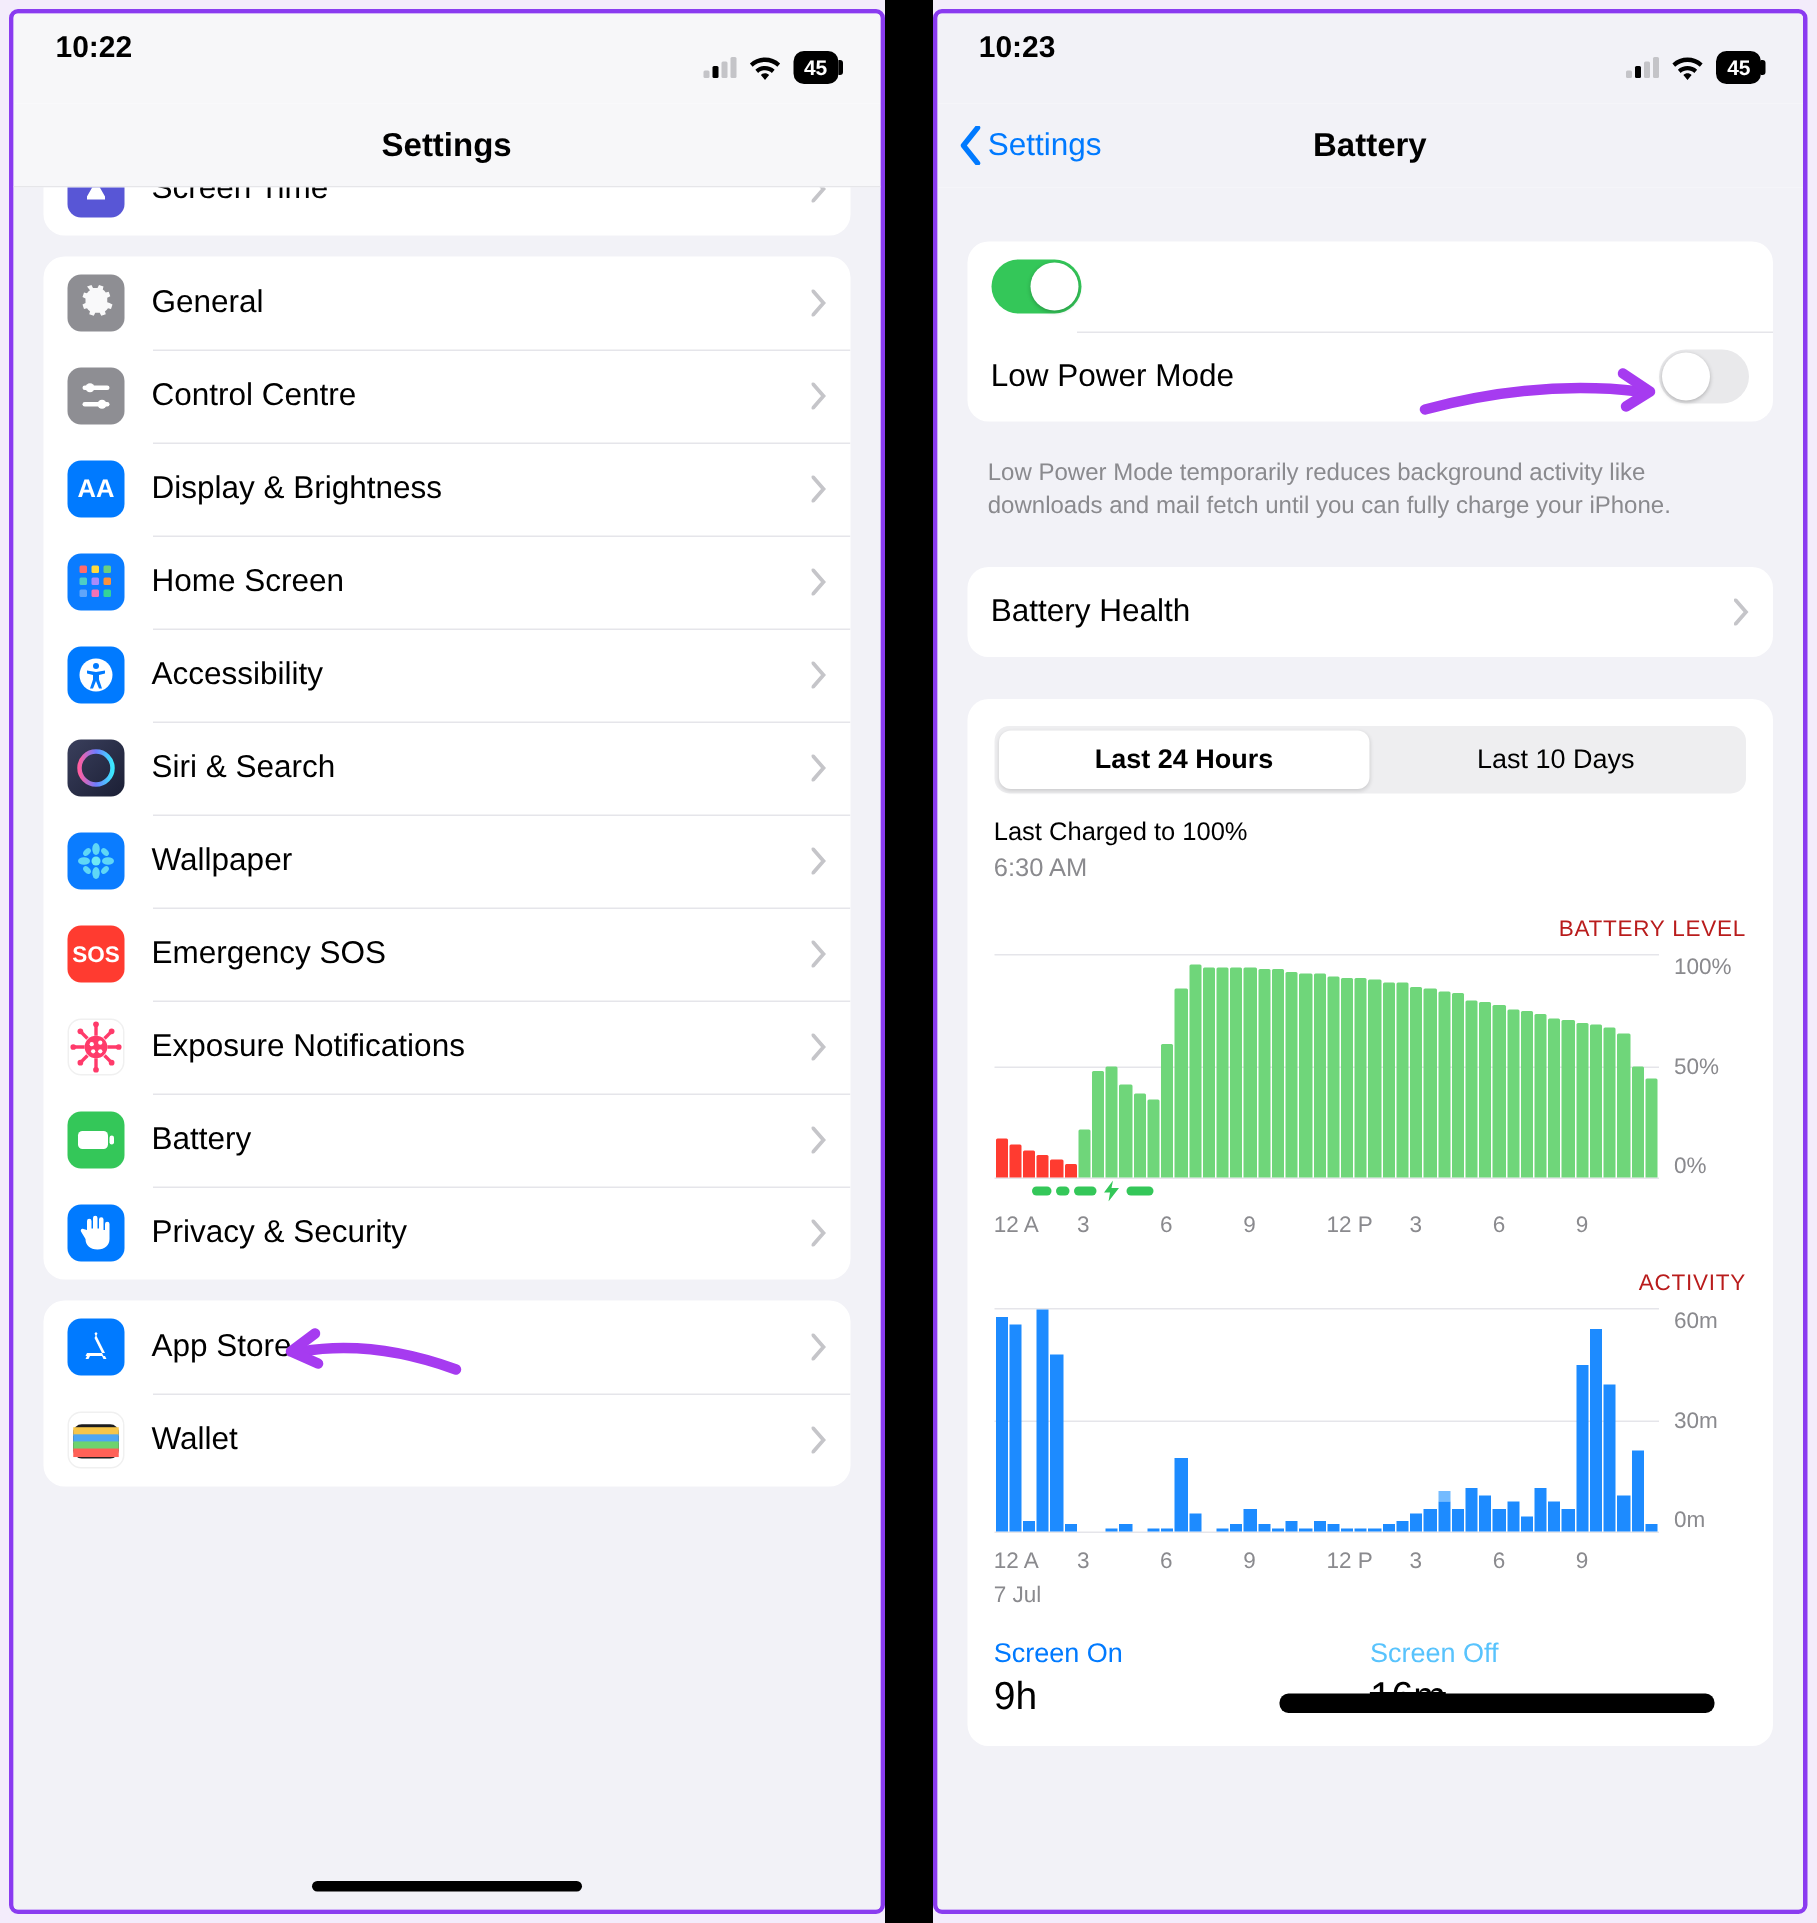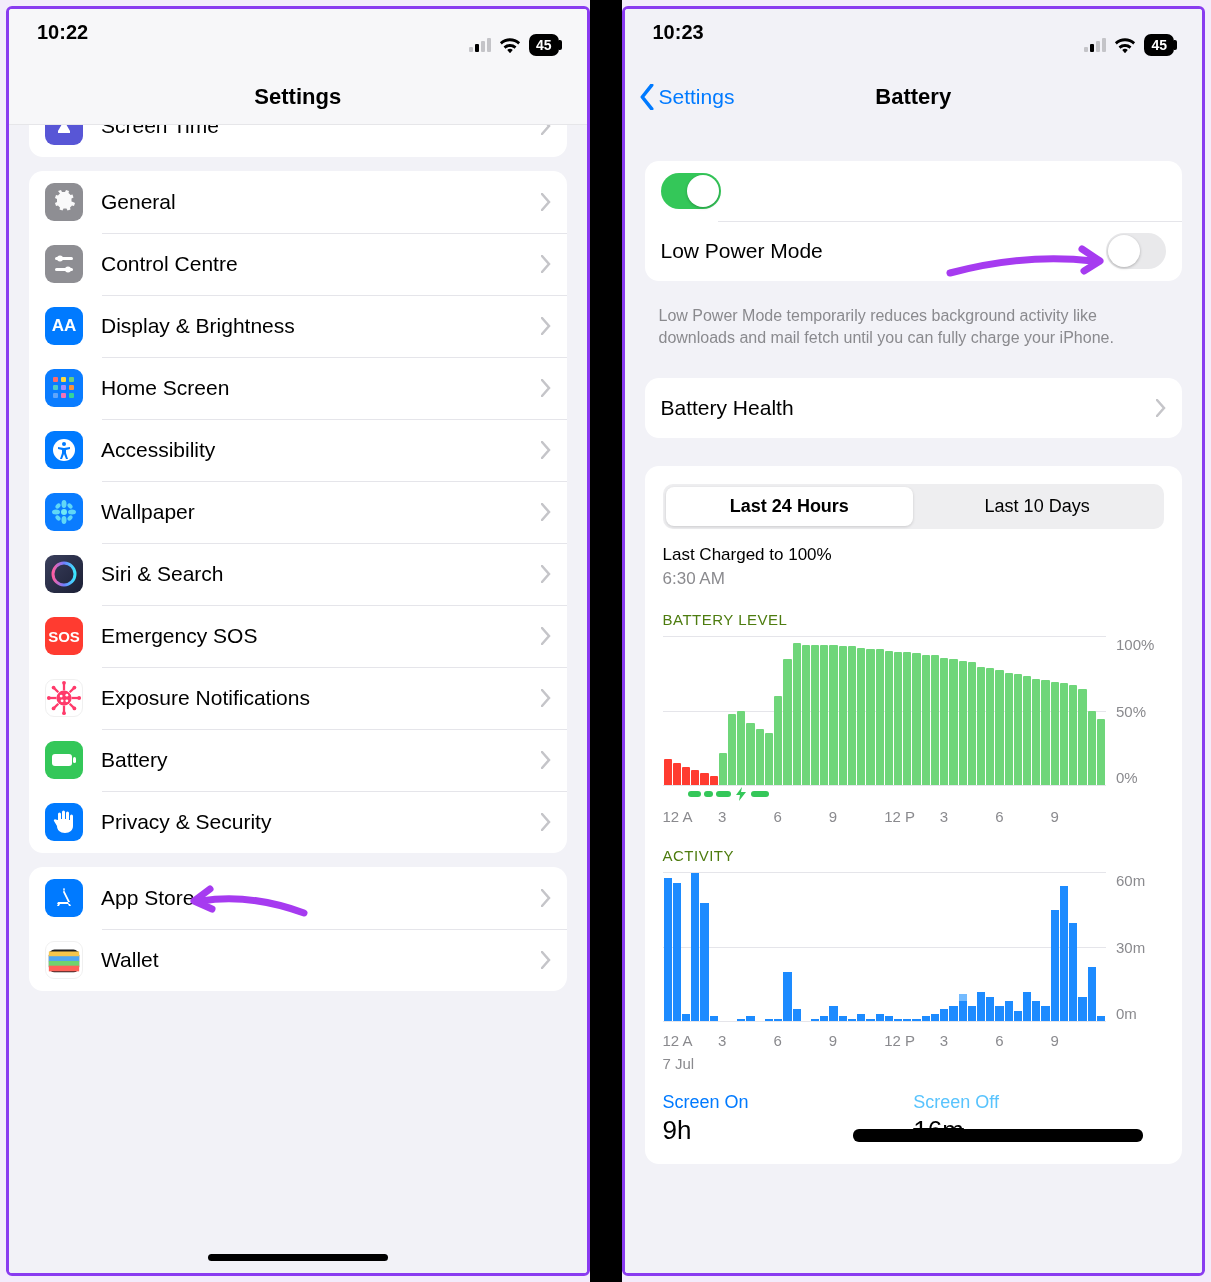--- a/index.html
+++ b/index.html
@@ -127,21 +127,21 @@
     display:flex; background:#eeeef0; border-radius:10px; padding:3px;
     margin:0 0 16px;
   }
   .seg { flex:1; text-align:center; padding:9px 0; font-size:18px; color:#000; border-radius:8px; }
   .seg.active { background:#fff; font-weight:600; box-shadow:0 1px 3px rgba(0,0,0,.15); }
 
   .card { background:#fff; margin:28px 20px 14px; border-radius:14px; padding:18px; }
   .charge-head { font-size:17px; font-weight:400; }
   .charge-sub { color:#8a8a8e; font-size:17px; margin-top:4px; }
 
-  .section-label { color:#4d7c0f; font-size:15px; letter-spacing:.5px; margin:22px 0 8px; }
+  .section-label { color:#b91c1c; font-size:15px; letter-spacing:.5px; margin:22px 0 8px;text-align:right; }
 
   .chart-wrap { position:relative; display:flex; }
   .chart { flex:1; height:150px; position:relative; border-top:1px solid #e5e5ea; border-bottom:1px solid #e5e5ea; }
   .chart-mid { position:absolute; left:0; right:0; top:50%; height:1px; background:#e5e5ea; }
   .ylabels { width:58px; display:flex; flex-direction:column; justify-content:space-between; align-items:flex-start;
              font-size:15px; color:#8a8a8e; padding-left:10px; height:150px; }
   .xlabels { display:flex; font-size:15px; color:#8a8a8e; margin-top:10px; padding-right:58px; }
   .xlabels span{ flex:1; text-align:left; }
 
   .bars { position:absolute; inset:0; display:flex; align-items:flex-end; gap:1px; padding:0 1px; }
@@ -300,56 +300,56 @@
               </svg>
             </div>
             <span class="row-label">Accessibility</span>
             <span class="chev">
               <svg viewBox="0 0 10 18">
                 <path d="M1 1l7 8-7 8" stroke="#c5c5c9" stroke-width="2.5" fill="none" stroke-linecap="round"></path>
               </svg>
             </span>
           </div>
           <div class="row">
+            <div class="row-icon bg-icon-img" style="">
+              <svg width="26" height="26" viewBox="0 0 26 26">
+                <circle cx="13" cy="13" r="11" fill="none" stroke="url(#sg)" stroke-width="3"></circle>
+                <defs>
+                  <linearGradient id="sg">
+                    <stop offset="0" stop-color="#ff5ea1"></stop>
+                    <stop offset=".5" stop-color="#6f7dff"></stop>
+                    <stop offset="1" stop-color="#3be8ff"></stop>
+                  </linearGradient>
+                </defs>
+              </svg>
+            </div>
+            <span class="row-label">Siri &amp; Search</span>
+            <span class="chev">
+              <svg viewBox="0 0 10 18">
+                <path d="M1 1l7 8-7 8" stroke="#c5c5c9" stroke-width="2.5" fill="none" stroke-linecap="round"></path>
+              </svg>
+            </span>
+          </div>
+          <div class="row">
             <div class="row-icon bg-bluedark" style="">
               <svg width="24" height="24" viewBox="0 0 24 24">
                 <circle cx="12" cy="12" r="3" fill="#6fe8f5"></circle>
                 <g fill="#6fe8f5" opacity=".85">
                   <ellipse cx="12" cy="4" rx="2.5" ry="4"></ellipse>
                   <ellipse cx="12" cy="20" rx="2.5" ry="4"></ellipse>
                   <ellipse cx="4" cy="12" rx="4" ry="2.5"></ellipse>
                   <ellipse cx="20" cy="12" rx="4" ry="2.5"></ellipse>
                   <ellipse cx="6" cy="6" rx="3" ry="2" transform="rotate(-45 6 6)"></ellipse>
                   <ellipse cx="18" cy="6" rx="3" ry="2" transform="rotate(45 18 6)"></ellipse>
                   <ellipse cx="6" cy="18" rx="3" ry="2" transform="rotate(45 6 18)"></ellipse>
                   <ellipse cx="18" cy="18" rx="3" ry="2" transform="rotate(-45 18 18)"></ellipse>
                 </g>
               </svg>
             </div>
             <span class="row-label">Wallpaper</span>
-            <span class="chev">
-              <svg viewBox="0 0 10 18">
-                <path d="M1 1l7 8-7 8" stroke="#c5c5c9" stroke-width="2.5" fill="none" stroke-linecap="round"></path>
-              </svg>
-            </span>
-          </div>
-          <div class="row">
-            <div class="row-icon bg-icon-img" style="">
-              <svg width="26" height="26" viewBox="0 0 26 26">
-                <circle cx="13" cy="13" r="11" fill="none" stroke="url(#sg)" stroke-width="3"></circle>
-                <defs>
-                  <linearGradient id="sg">
-                    <stop offset="0" stop-color="#ff5ea1"></stop>
-                    <stop offset=".5" stop-color="#6f7dff"></stop>
-                    <stop offset="1" stop-color="#3be8ff"></stop>
-                  </linearGradient>
-                </defs>
-              </svg>
-            </div>
-            <span class="row-label">Siri &amp; Search</span>
             <span class="chev">
               <svg viewBox="0 0 10 18">
                 <path d="M1 1l7 8-7 8" stroke="#c5c5c9" stroke-width="2.5" fill="none" stroke-linecap="round"></path>
               </svg>
             </span>
           </div>
           <div class="row">
             <div class="row-icon bg-red" style="">
               <span>SOS</span>
             </div>

